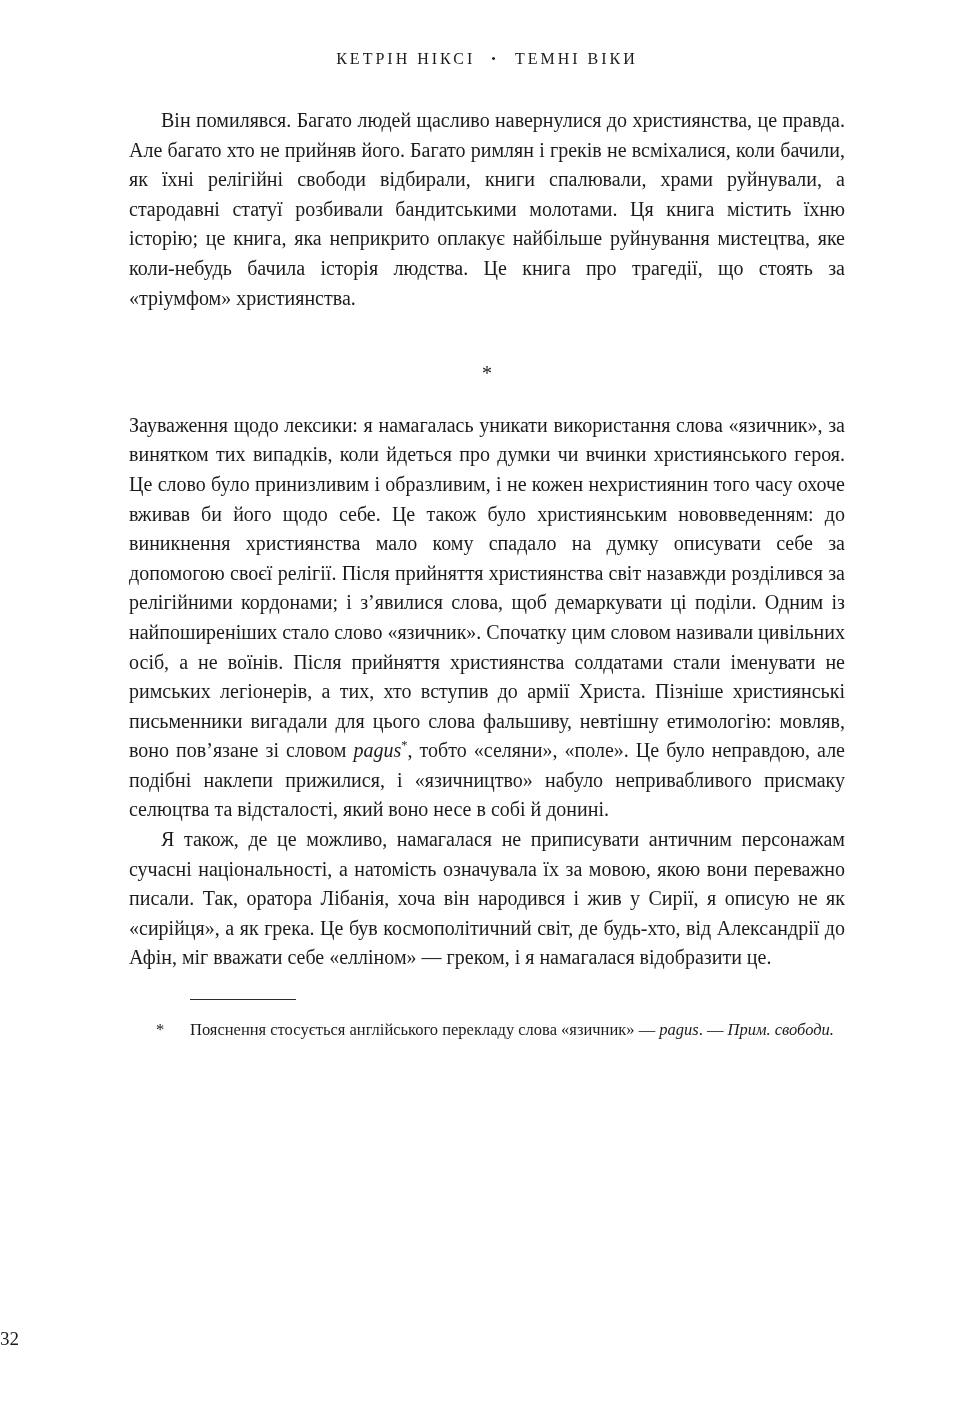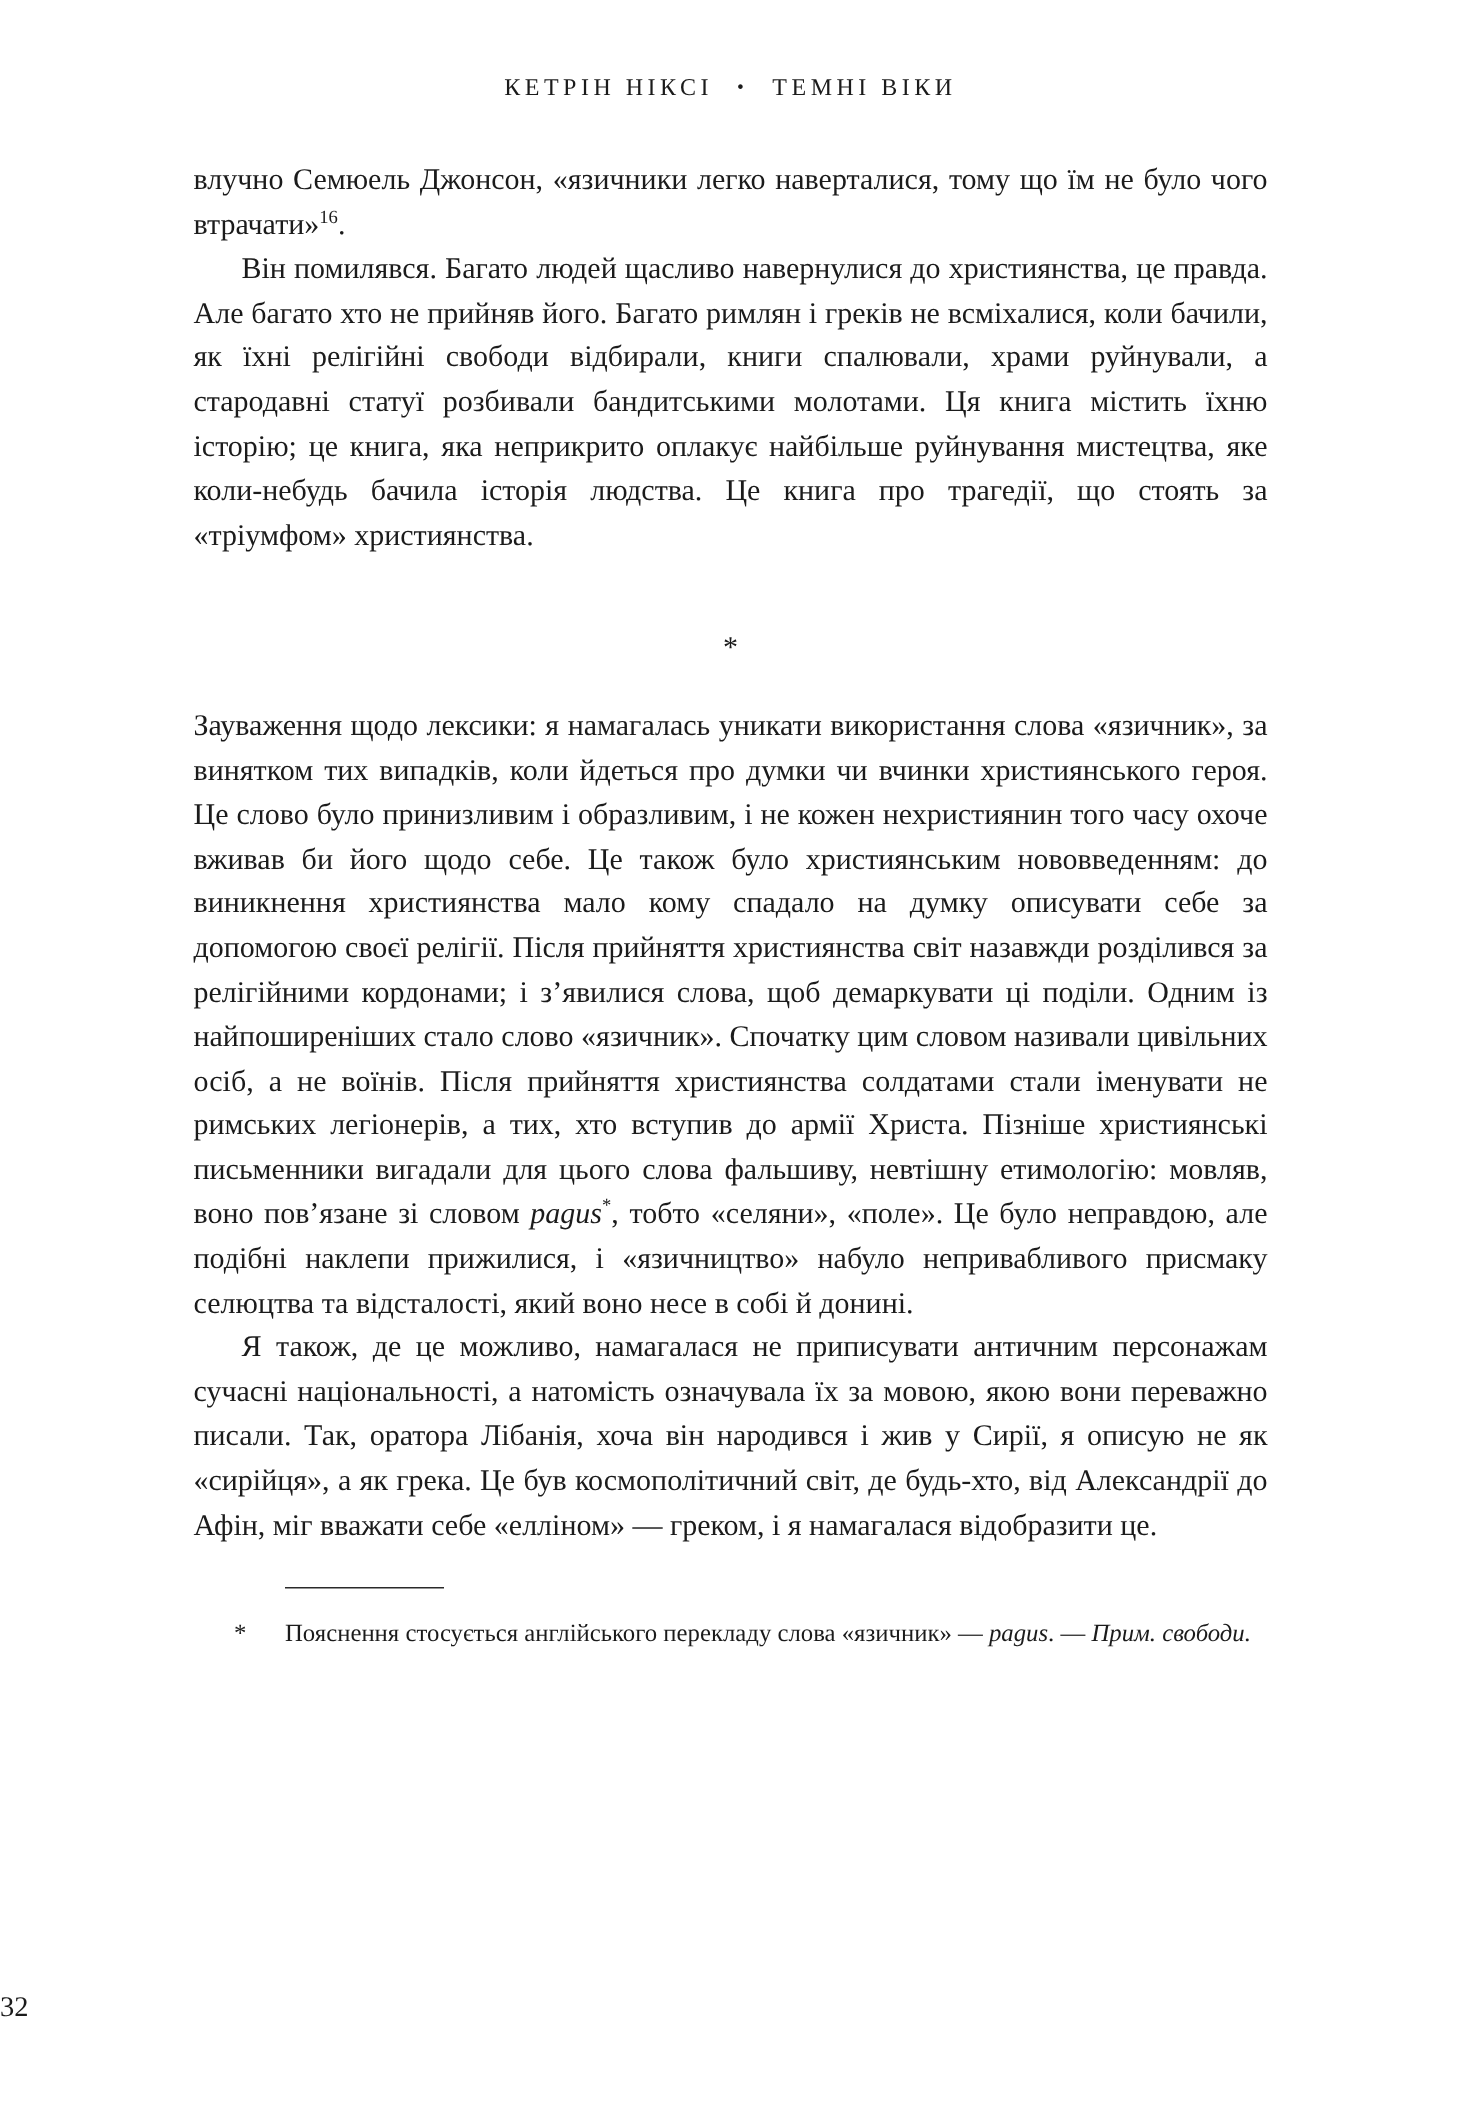--- a/index.html
+++ b/index.html
@@ -94,21 +94,20 @@
 <body>
 
 <div class="page">
 
   <div class="running-header">
     <span>КЕТРІН НІКСІ</span><span class="bullet">•</span><span>ТЕМНІ ВІКИ</span>
   </div>
 
   <div class="content">
 
-    <p class="para"><span>влучно Семюель Джонсон, «язичники легко наверталися, тому що їм не було чого втрачати»</span><sup class="fnref">16</sup><span>.</span></p>
 
     <p class="para indent">Він помилявся. Багато людей щасливо навернулися до християнства, це правда. Але багато хто не прийняв його. Багато римлян і греків не всміхалися, коли бачили, як їхні релігійні свободи відбирали, книги спалювали, храми руйнували, а стародавні статуї розбивали бандитськими молотами. Ця книга містить їхню історію; це книга, яка неприкрито оплакує найбільше руйнування мистецтва, яке коли-небудь бачила історія людства. Це книга про трагедії, що стоять за «тріумфом» християнства.</p>
 
     <div class="section-break">*</div>
 
     <p class="para"><span>Зауваження щодо лексики: я намагалась уникати використання слова «язичник», за винятком тих випадків, коли йдеться про думки чи вчинки християнського героя. Це слово було принизливим і образливим, і не кожен нехристиянин того часу охоче вживав би його щодо себе. Це також було християнським нововведенням: до виникнення християнства мало кому спадало на думку описувати себе за допомогою своєї релігії. Після прийняття християнства світ назавжди розділився за релігійними кордонами; і з’явилися слова, щоб демаркувати ці поділи. Одним із найпоширеніших стало слово «язичник». Спочатку цим словом називали цивільних осіб, а не воїнів. Після прийняття християнства солдатами стали іменувати не римських легіонерів, а тих, хто вступив до армії Христа. Пізніше християнські письменники вигадали для цього слова фальшиву, невтішну етимологію: мовляв, воно пов’язане зі словом </span><i class="term">pagus</i><sup class="fnref">*</sup><span>, тобто «селяни», «поле». Це було неправдою, але подібні наклепи прижилися, і «язичництво» набуло непривабливого присмаку селюцтва та відсталості, який воно несе в собі й донині.</span></p>
 
     <p class="para indent">Я також, де це можливо, намагалася не приписувати античним персонажам сучасні національності, а натомість означувала їх за мовою, якою вони переважно писали. Так, оратора Лібанія, хоча він народився і жив у Сирії, я описую не як «сирійця», а як грека. Це був космополітичний світ, де будь-хто, від Александрії до Афін, міг вважати себе «елліном» — греком, і я намагалася відобразити це.</p>
 
     <div class="footnote">

